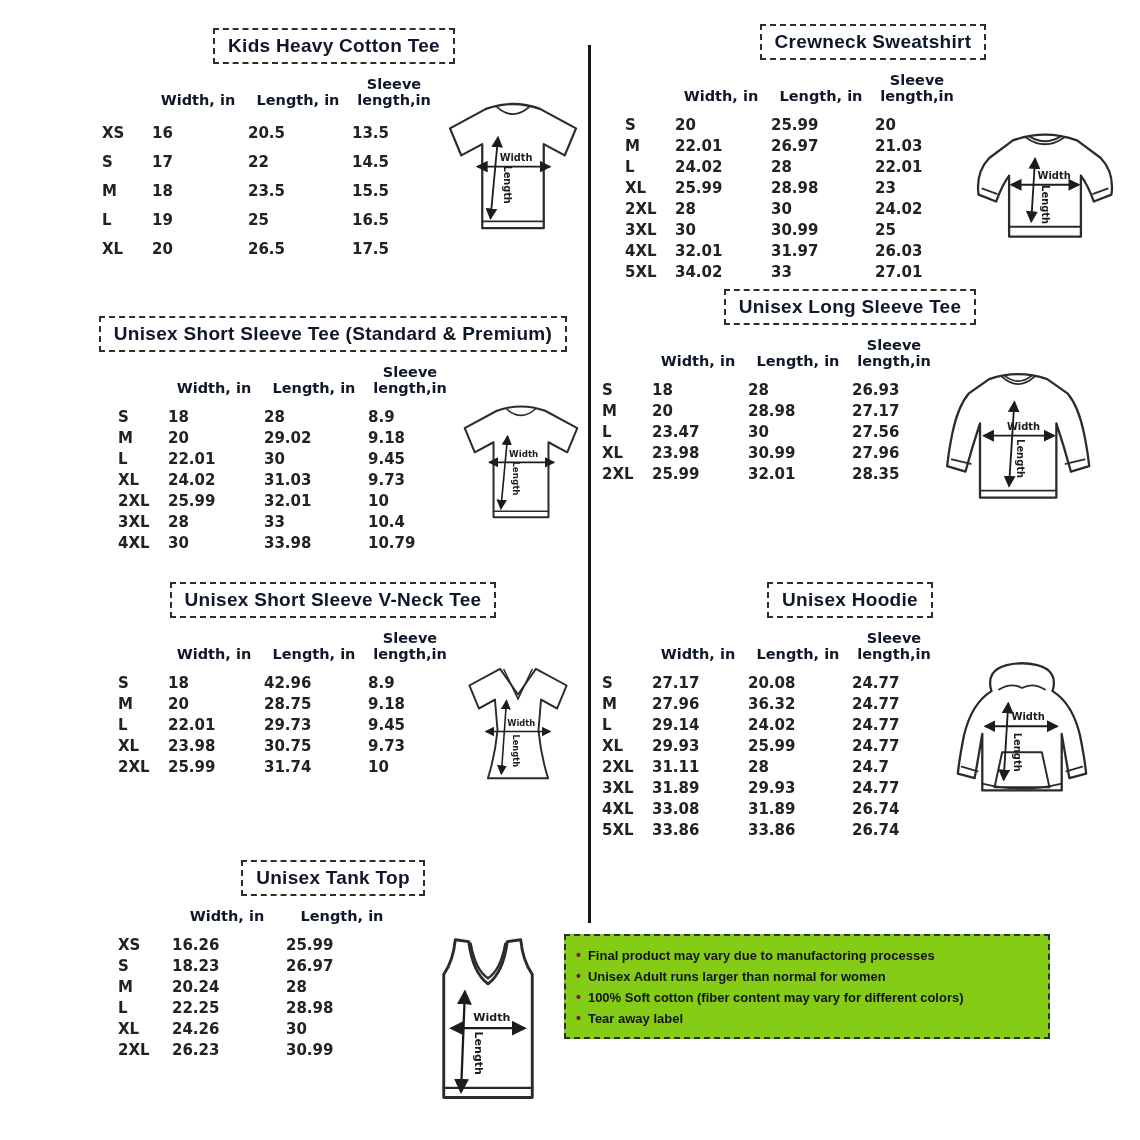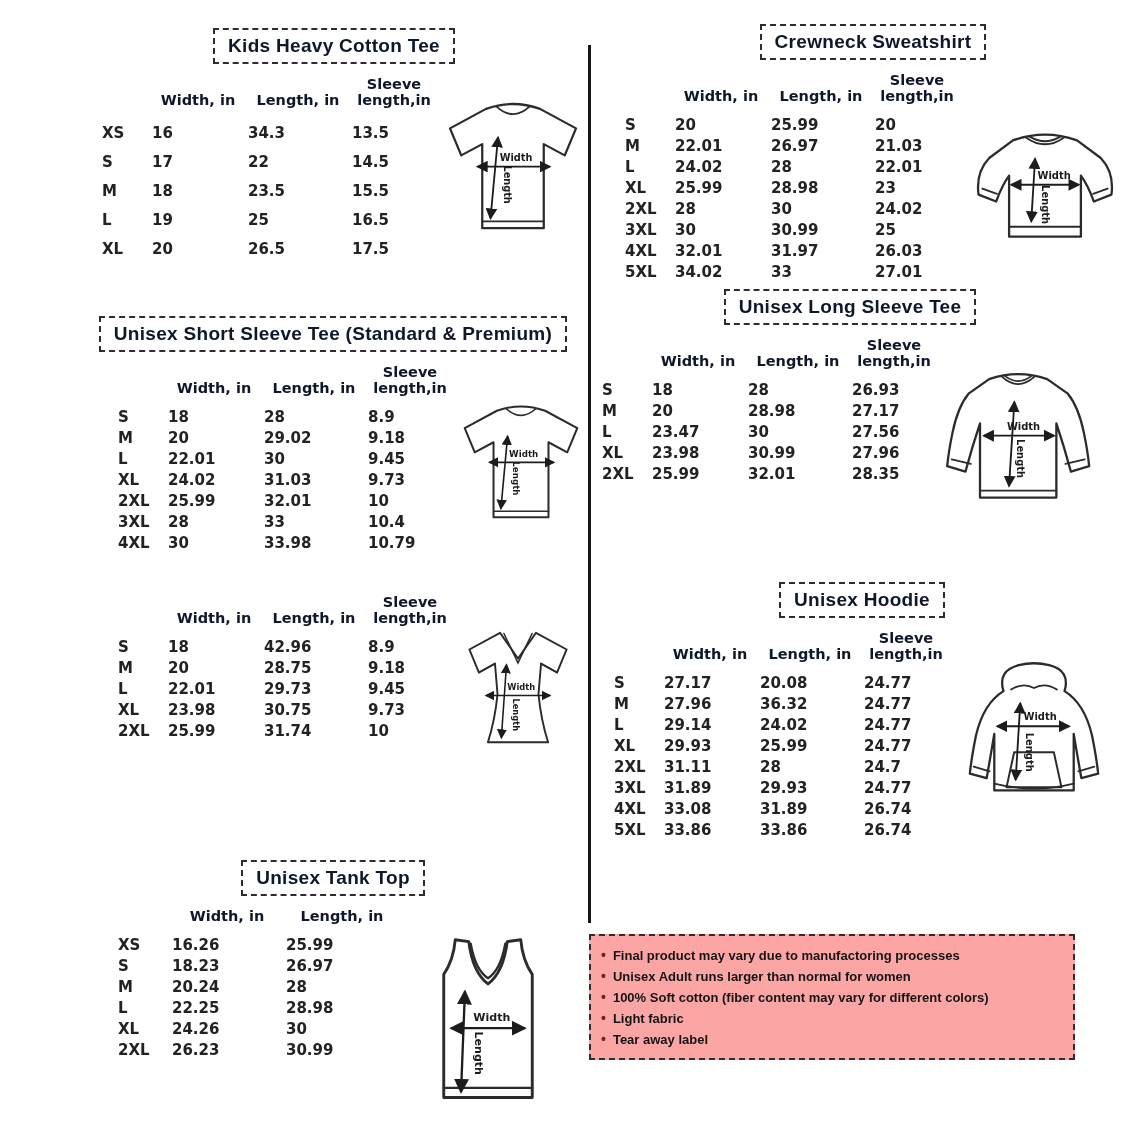--- a/index.html
+++ b/index.html
@@ -20,21 +20,21 @@
   .cw-size{width:46px;} .cw-w{width:92px;} .cw-l{width:100px;} .cw-s{width:84px;}
   .tank-tbl .cw-size{width:50px;} .tank-tbl .cw-w{width:110px;} .tank-tbl .cw-l{width:112px;}
   .pl20{padding-left:20px;} .pl38{padding-left:38px;} .pl6{padding-left:6px;}
   .illus{margin-left:auto;}
   .garment{fill:#ffffff;stroke:#2b2b2b;stroke-width:3;stroke-linejoin:round;stroke-linecap:round;}
   .detail{fill:none;stroke:#2b2b2b;stroke-width:2.4;stroke-linecap:round;}
   .pocket{fill:#ffffff;stroke:#2b2b2b;stroke-width:2.6;stroke-linejoin:round;}
   .arrow{stroke:#1c1c1c;stroke-width:2.4;}
   .dlabel{font:bold 13px "DejaVu Sans",sans-serif;fill:#1c1c1c;}
   .dlabel.small{font-size:11.5px;}
-  .notes{position:absolute;left:589px;top:934px;width:462px;border:2px dashed #2d2d2d;background:#fca5a5;
+  .notes{position:absolute;left:564px;top:934px;width:462px;border:2px dashed #2d2d2d;background:#84cc16;
          padding:9px 10px 8px 10px;}
   .note{font:bold 13px "Liberation Sans",sans-serif;color:#141414;line-height:21px;white-space:nowrap;}
   .note .bullet{color:#7d1b2e;margin-right:7px;font-size:14px;}
 </style>
 </head>
 <body>
 
 <div id="page">
 
   <svg width="0" height="0" style="position:absolute">
@@ -61,21 +61,21 @@
               <th class="cw-size"></th>
               <th class="cw-w">Width, in</th>
               <th class="cw-l">Length, in</th>
               <th class="cw-s">Sleeve length,in</th>
             </tr>
           </thead>
           <tbody>
               <tr>
                 <td>XS</td>
                 <td>16</td>
-                <td>34.3</td>
+                <td>20.5</td>
                 <td>13.5</td>
               </tr>
               <tr>
                 <td>S</td>
                 <td>17</td>
                 <td>22</td>
                 <td>14.5</td>
               </tr>
               <tr>
                 <td>M</td>
@@ -329,20 +329,25 @@
         <path class="detail" d="M43,133 L18,127"></path>
         <line class="arrow" x1="100" y1="52" x2="93" y2="162" marker-start="url(#ah)" marker-end="url(#ah)"></line>
         <line class="arrow" x1="60" y1="96" x2="152" y2="96" marker-start="url(#ah)" marker-end="url(#ah)"></line>
         <text class="dlabel" x="112" y="88" text-anchor="middle">Width</text>
         <text class="dlabel" x="104" y="126" text-anchor="middle" transform="rotate(90 104 126)">Length</text>
       </svg>
     </div>
   </section>
 
   <section class="block" style="left:78px;top:582px;width:510px;">
+    <div class="title-row">
+      <div class="title-box">
+        <span>Unisex Short Sleeve V-Neck Tee</span>
+      </div>
+    </div>
     <div class="content">
       <div class="tbl-wrap pl38">
         <table class="size-table">
           <thead>
             <tr>
               <th class="cw-size"></th>
               <th class="cw-w">Width, in</th>
               <th class="cw-l">Length, in</th>
               <th class="cw-s">Sleeve length,in</th>
             </tr>
@@ -387,21 +392,21 @@
         <path class="detail" d="M136,64 L161,78"></path>
         <path class="detail" d="M64,64 L39,78"></path>
         <line class="arrow" x1="82" y1="66" x2="74" y2="180" marker-start="url(#ah)" marker-end="url(#ah)"></line>
         <line class="arrow" x1="50" y1="114" x2="150" y2="114" marker-start="url(#ah)" marker-end="url(#ah)"></line>
         <text class="dlabel" x="105" y="106" text-anchor="middle">Width</text>
         <text class="dlabel" x="92" y="144" text-anchor="middle" transform="rotate(90 92 144)">Length</text>
       </svg>
     </div>
   </section>
 
-  <section class="block" style="left:594px;top:582px;width:512px;margin-left:12px;">
+  <section class="block" style="left:594px;top:582px;width:512px;">
     <div class="title-row">
       <div class="title-box">
         <span>Unisex Hoodie</span>
       </div>
     </div>
     <div class="content">
       <div class="tbl-wrap pl6">
         <table class="size-table">
           <thead>
             <tr>
@@ -537,17 +542,16 @@
         <text class="dlabel small" x="64" y="93" text-anchor="middle">Width</text>
         <text class="dlabel small" x="46" y="126" text-anchor="middle" transform="rotate(90 46 126)">Length</text>
       </svg>
     </div>
   </section>
 
   <div class="notes">
     <div class="note"><span class="bullet">•</span><span>Final product may vary due to manufactoring processes</span></div>
     <div class="note"><span class="bullet">•</span><span>Unisex Adult runs larger than normal for women</span></div>
     <div class="note"><span class="bullet">•</span><span>100% Soft cotton (fiber content may vary for different colors)</span></div>
-    <div class="note"><span class="bullet">•</span><span>Light fabric</span></div>
     <div class="note"><span class="bullet">•</span><span>Tear away label</span></div>
   </div>
 
 </div>
 
 </body></html>

